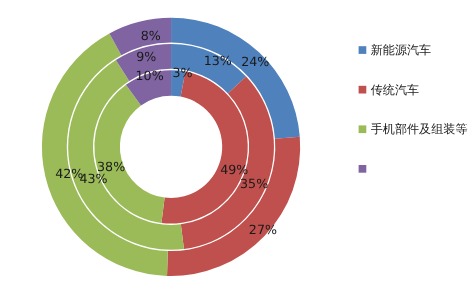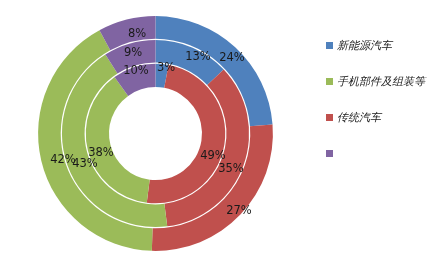--- a/index.html
+++ b/index.html
@@ -50,21 +50,20 @@
     height: 7px;
     flex: 0 0 7px;
     margin-top: 4px;
     margin-right: 4px;
   }
   .legend-text {
     font-family: "DejaVu Sans", "Liberation Sans", sans-serif;
     font-size: 11px;
     color: #202020;
     white-space: normal;
-    font-style: italic;
   }
 </style>
 </head>
 <body>
 
 <div id="chart-root">
   <svg id="donut-svg" width="430" height="265" viewBox="0 0 430 265">
     <g id="rings-group">
         <path d="M 155.5 63.766666666666666 A 69.73333333333333 69.73333333333333 0 0 1 168.56672367044453 65.00183571585278 L 164.2132311282362 87.82364284111597 A 46.5 46.5 0 0 0 155.5 87 Z" fill="#4F81BD" stroke="none"></path>
         <path d="M 168.56672367044453 65.00183571585278 A 69.73333333333333 69.73333333333333 0 0 1 146.76009584611583 202.68346517166293 L 149.67200463925982 179.63333361112322 A 46.5 46.5 0 0 0 164.2132311282362 87.82364284111597 Z" fill="#C0504D" stroke="none"></path>
@@ -94,24 +93,24 @@
         <text x="137" y="33" class="slice-label">8%</text>
       </g>
   </svg>
 
   <div id="legend">
       <div class="legend-row">
         <span class="legend-swatch" style="background: rgb(79, 129, 189);"></span>
         <span class="legend-text">新能源汽车</span>
       </div>
       <div class="legend-row">
+        <span class="legend-swatch" style="background: rgb(192, 80, 77);"></span>
+        <span class="legend-text">传统汽车</span>
+      </div>
+      <div class="legend-row">
         <span class="legend-swatch" style="background: rgb(155, 187, 89);"></span>
         <span class="legend-text">手机部件及组装等</span>
-      </div>
-      <div class="legend-row">
-        <span class="legend-swatch" style="background: rgb(192, 80, 77);"></span>
-        <span class="legend-text">传统汽车</span>
       </div>
       <div class="legend-row">
         <span class="legend-swatch" style="background: rgb(128, 100, 162);"></span>
       </div>
     </div>
 </div>
 
 </body></html>

